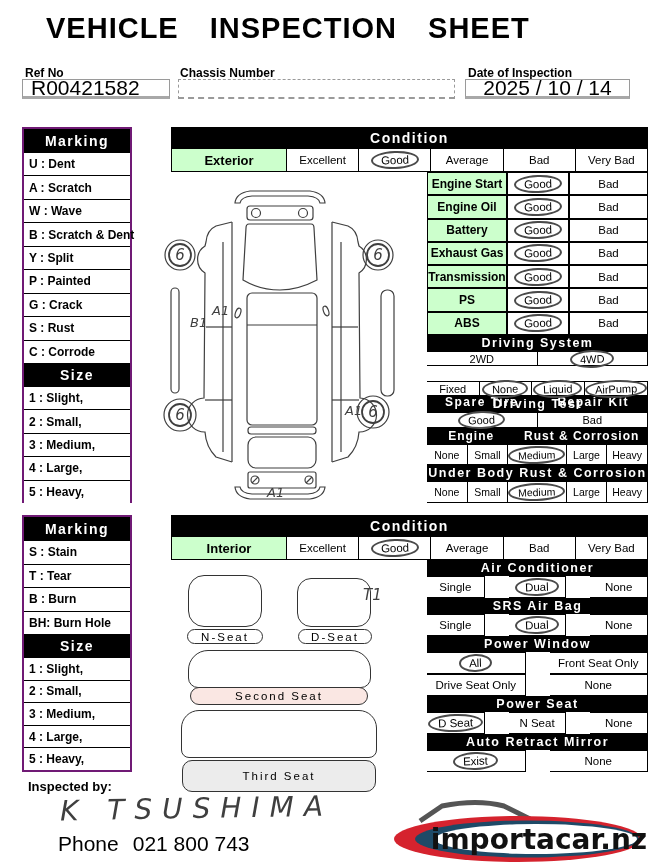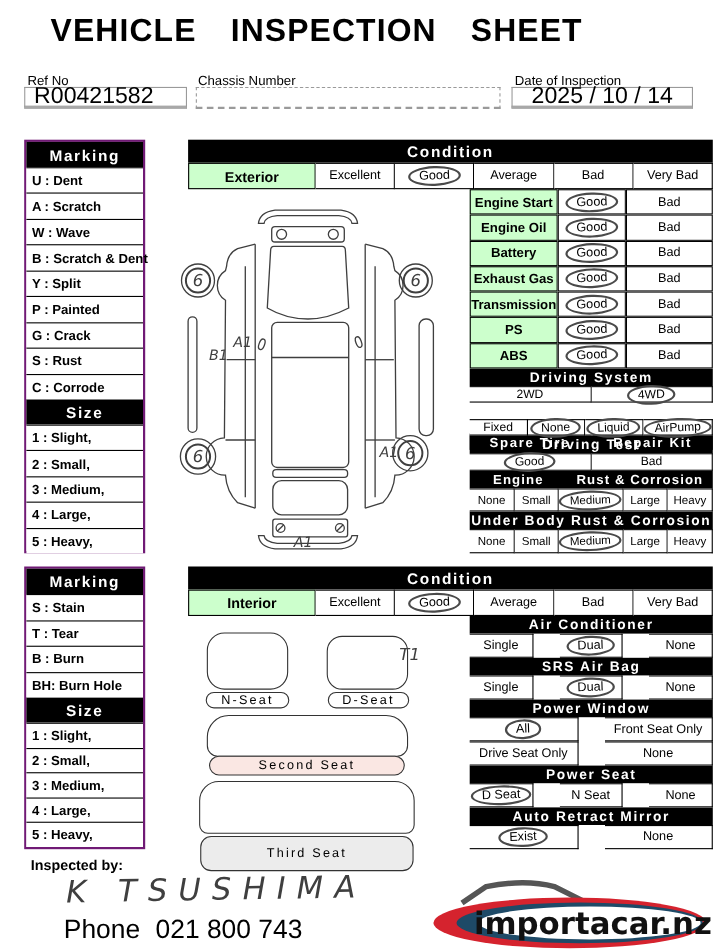--- a/index.html
+++ b/index.html
@@ -3,21 +3,21 @@
 <meta charset="utf-8">
 <style>
   * { margin:0; padding:0; box-sizing:border-box; }
   body { background:#fff; font-family:"Liberation Sans", sans-serif; color:#000; }
   .sheet { position:relative; width:650px; height:865px; background:#fff; overflow:hidden; }
   .abs { position:absolute; }
 
   .title { position:absolute; top:12px; left:0; width:100%; text-align:left;
            font-size:29px; font-weight:bold; letter-spacing:1px; word-spacing:22px;margin-left:46px; }
 
-  .fldlabel { position:absolute; font-size:12px; font-weight:normal; }
+  .fldlabel { position:absolute; font-size:12px; font-weight:bold; }
   .fldbox { position:absolute; height:20px; border:1px solid #9a9a9a; border-bottom:3px solid #a8a8a8;
             display:flex; align-items:center; font-size:21px; background:#fff; }
   .fldbox.dashed { border:1px dashed #9a9a9a; border-bottom:2px dashed #9a9a9a; }
 
   .bar { background:#000; color:#fff; font-weight:bold; text-align:center;
          display:flex; align-items:center; justify-content:center; letter-spacing:1.5px; }
 
   .ltable { position:absolute; width:110px; border:2px solid #701a75; background:#fff; }
   .ltable .bar { height:23px; font-size:14px; }
   .lrows { display:flex; flex-direction:column; }
@@ -61,21 +61,21 @@
   .hand { font-family:"DejaVu Sans", sans-serif; font-style:italic; fill:#3f3f3f; color:#3f3f3f; }
 
   .seatback { position:absolute; border:1.4px solid #333; background:#fff; }
   .seatband { position:absolute; border:1.4px solid #333; background:#fff; display:flex;
               align-items:center; justify-content:center; font-size:11.5px; letter-spacing:2px; }
 
   .inspected { position:absolute; left:28px; top:779px; font-size:13px; font-weight:bold; }
   .signature { position:absolute; left:60px; top:792px; font-size:28px; letter-spacing:10px;
                transform:rotate(-1deg); font-style:italic; color:#3f3f3f;
                font-family:"DejaVu Sans", sans-serif; }
-  .phone { position:absolute; left:58px; top:832px; font-size:24px; }
+  .phone { position:absolute; left:58px; top:832px; font-size:21px; }
   .phone span { margin-right:14px; }
 </style>
 </head>
 <body>
 
 <div class="sheet">
 
   <div class="title">VEHICLE INSPECTION SHEET</div>
 
   <div class="fldlabel" style="left:25px;top:66px">Ref No</div>

